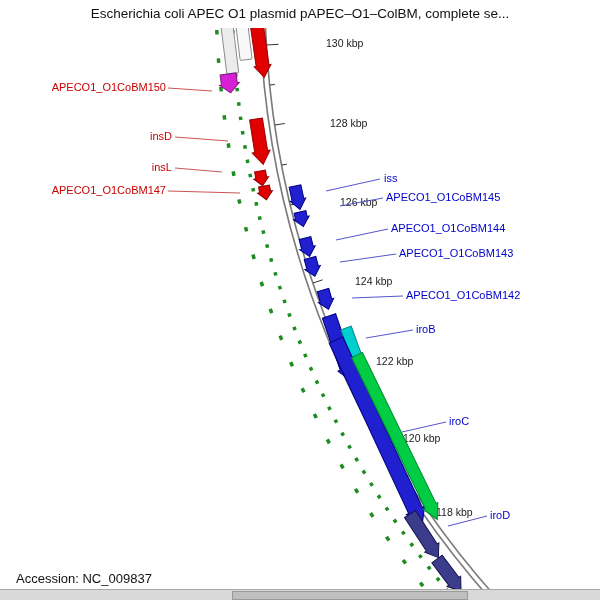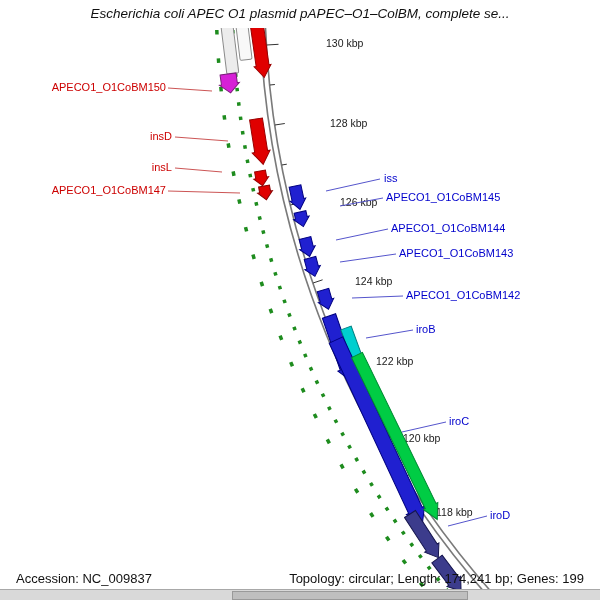--- a/index.html
+++ b/index.html
@@ -2,21 +2,21 @@
 <html><head>
 <meta charset="utf-8">
 <style>
   html,body { margin:0; padding:0; }
   body {
     width:600px; height:600px; position:relative; overflow:hidden;
     background:#ffffff; font-family:"Liberation Sans", sans-serif;
   }
   .title-bar {
     position:absolute; top:0; left:0; right:0; height:28px; line-height:28px;
-    text-align:center; font-style:italic; font-size:13.5px; color:#111;
+    text-align:center; font-size:13.5px; color:#111;
     background:#ffffff; z-index:3; white-space:nowrap;
   }
   svg.map { position:absolute; top:0; left:0; z-index:1; }
   .status-bar {
     position:absolute; left:0; right:0; bottom:11px; height:22px;
     display:flex; justify-content:space-between; align-items:center;
     padding:0 16px; font-size:13px; color:#111; z-index:4; pointer-events:none;
   }
   .scroll-strip {
     position:absolute; left:0; right:0; bottom:0; height:11px;
@@ -159,18 +159,17 @@
     <text class="gene-label" x="399" y="257" fill="#0000cc">APECO1_O1CoBM143</text>
     <text class="gene-label" x="406" y="299" fill="#0000cc">APECO1_O1CoBM142</text>
     <text class="gene-label" x="416" y="333" fill="#0000cc">iroB</text>
     <text class="gene-label" x="449" y="425" fill="#0000cc">iroC</text>
     <text class="gene-label" x="490" y="519" fill="#0000cc">iroD</text>
   </g>
 </svg>
 
 <div class="status-bar">
   <span>Accession: NC_009837</span>
-  <span>Topology: circular; Length: 174,241 bp; Genes: 199</span>
 </div>
 
 <div class="scroll-strip">
   <div class="scroll-thumb"></div>
 </div>
 
 </body></html>

